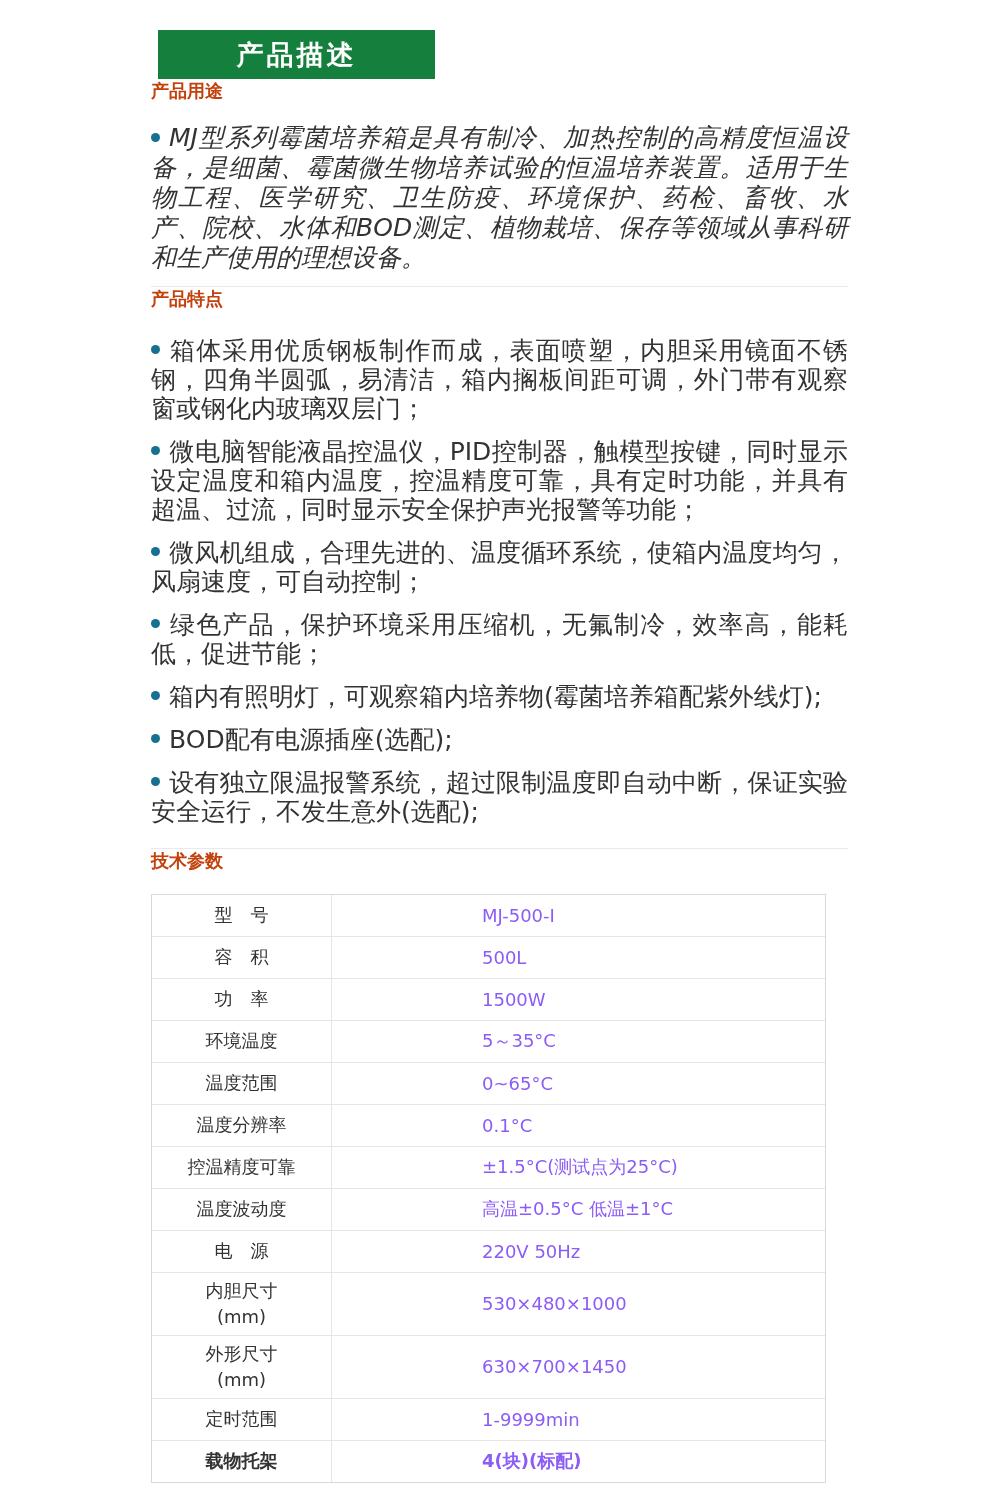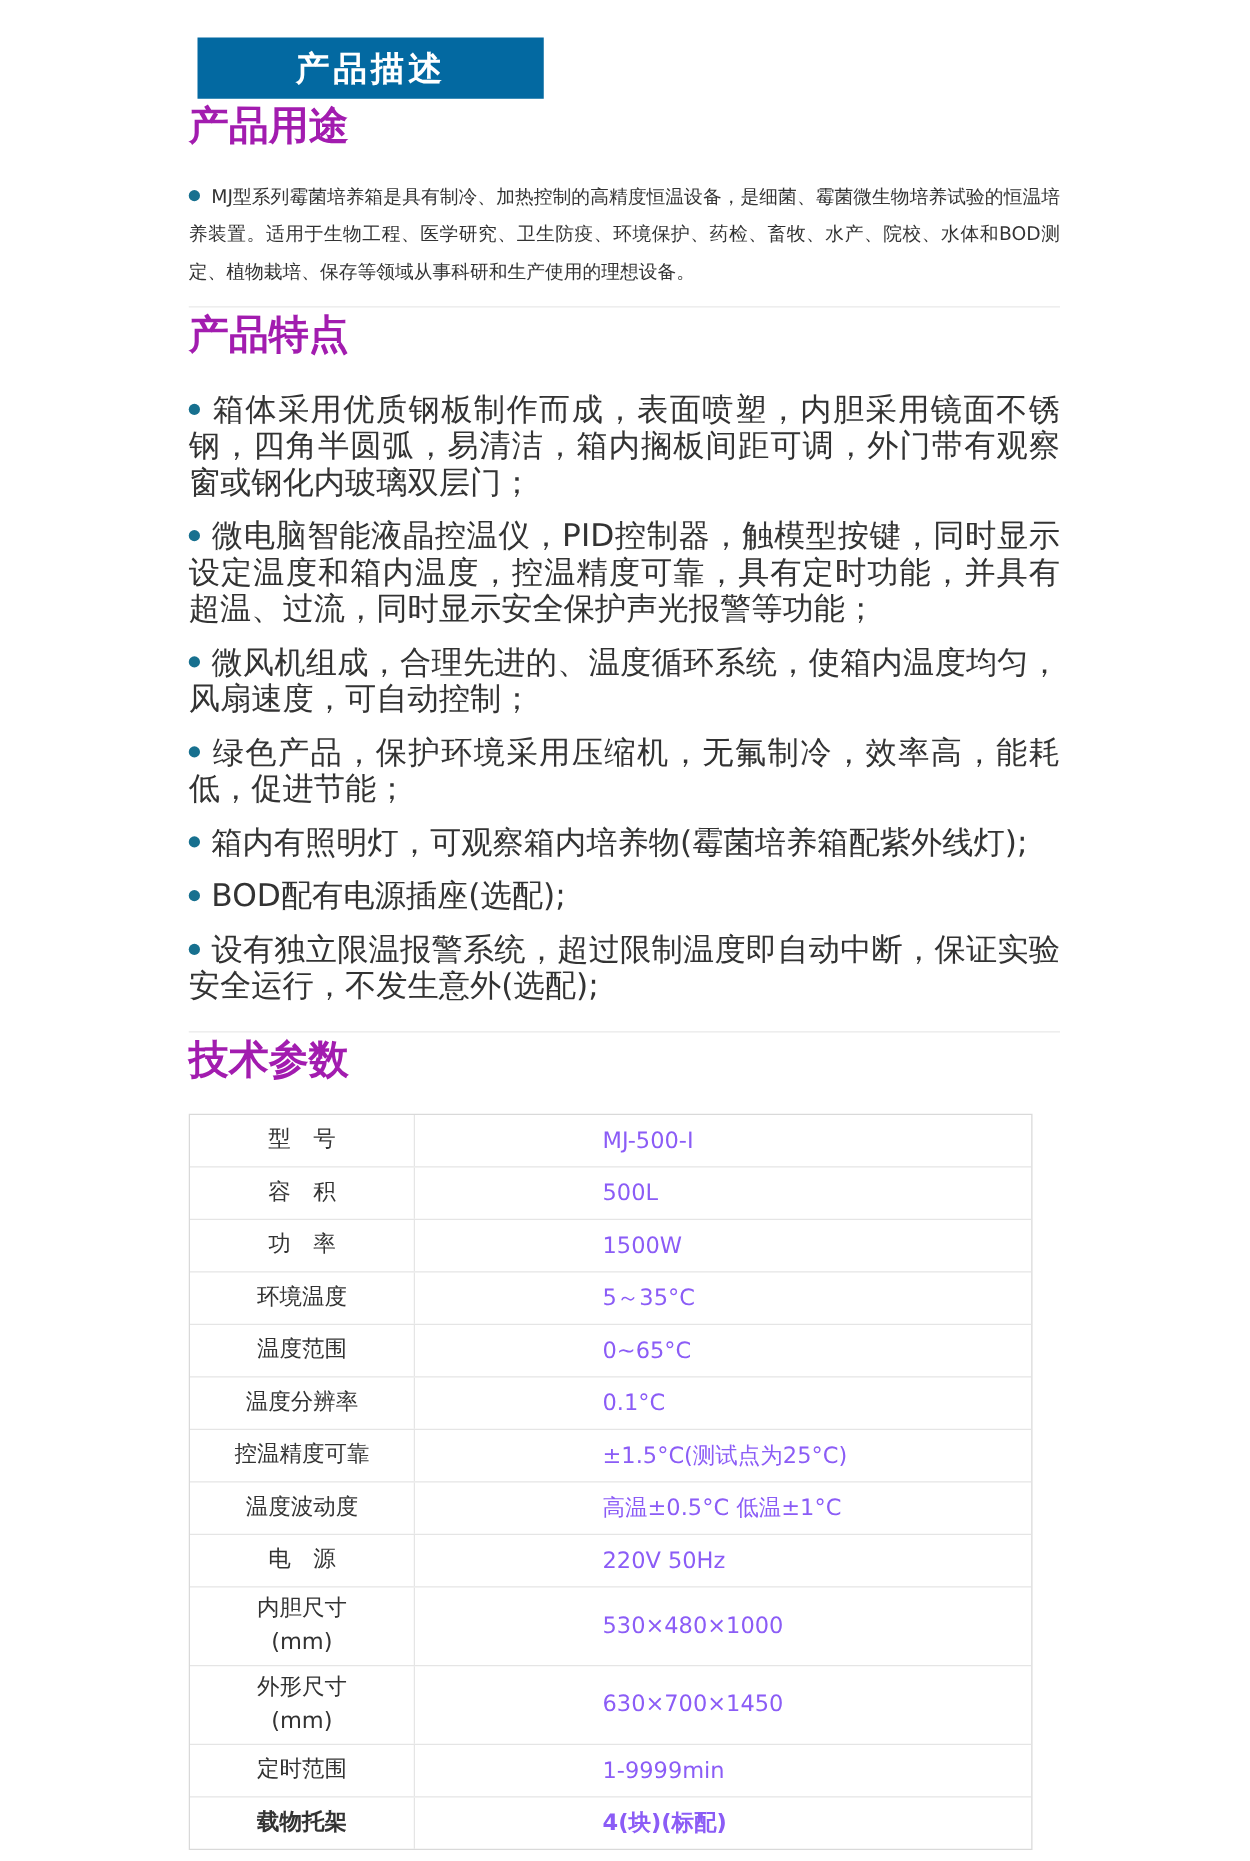--- a/index.html
+++ b/index.html
@@ -14,48 +14,49 @@
     min-height:1489px;
     box-sizing:border-box;
     padding:30px 152px 30px 151px;
     background:#ffffff;
   }
   
   .banner{
     margin-left:7px;
     width:277px;
     height:49px;
-    background:#0369a1;
+    background:#15803d;
     display:flex;
     align-items:center;
     justify-content:center;
   }
   .banner span{
     color:#ffffff;
     font-size:27px;
     font-weight:bold;
     letter-spacing:3px;
   }
   
   h2.sec{
-    font-size:32px;
+    font-size:18px;
     font-weight:bold;
-    color:#a21caf;
+    color:#c2410c;
     margin:0;
     line-height:1.35;
   }
   .h-usage{margin-top:29px;}
   .h-features{margin-top:26px;}
   .h-specs{margin-top:44px;}
   
   .body-par{
-    font-size:15px;
+    font-size:25px;
     line-height:30px;
     margin:20px 0 0 0;
     text-align:justify;
+    font-style:italic;
   }
   .features-list{margin-top:24px;}
   .feat{
     font-size:25px;
     line-height:29px;
     margin:0 0 14px 0;
     text-align:justify;
   }
   .bullet{
     display:inline-block;

